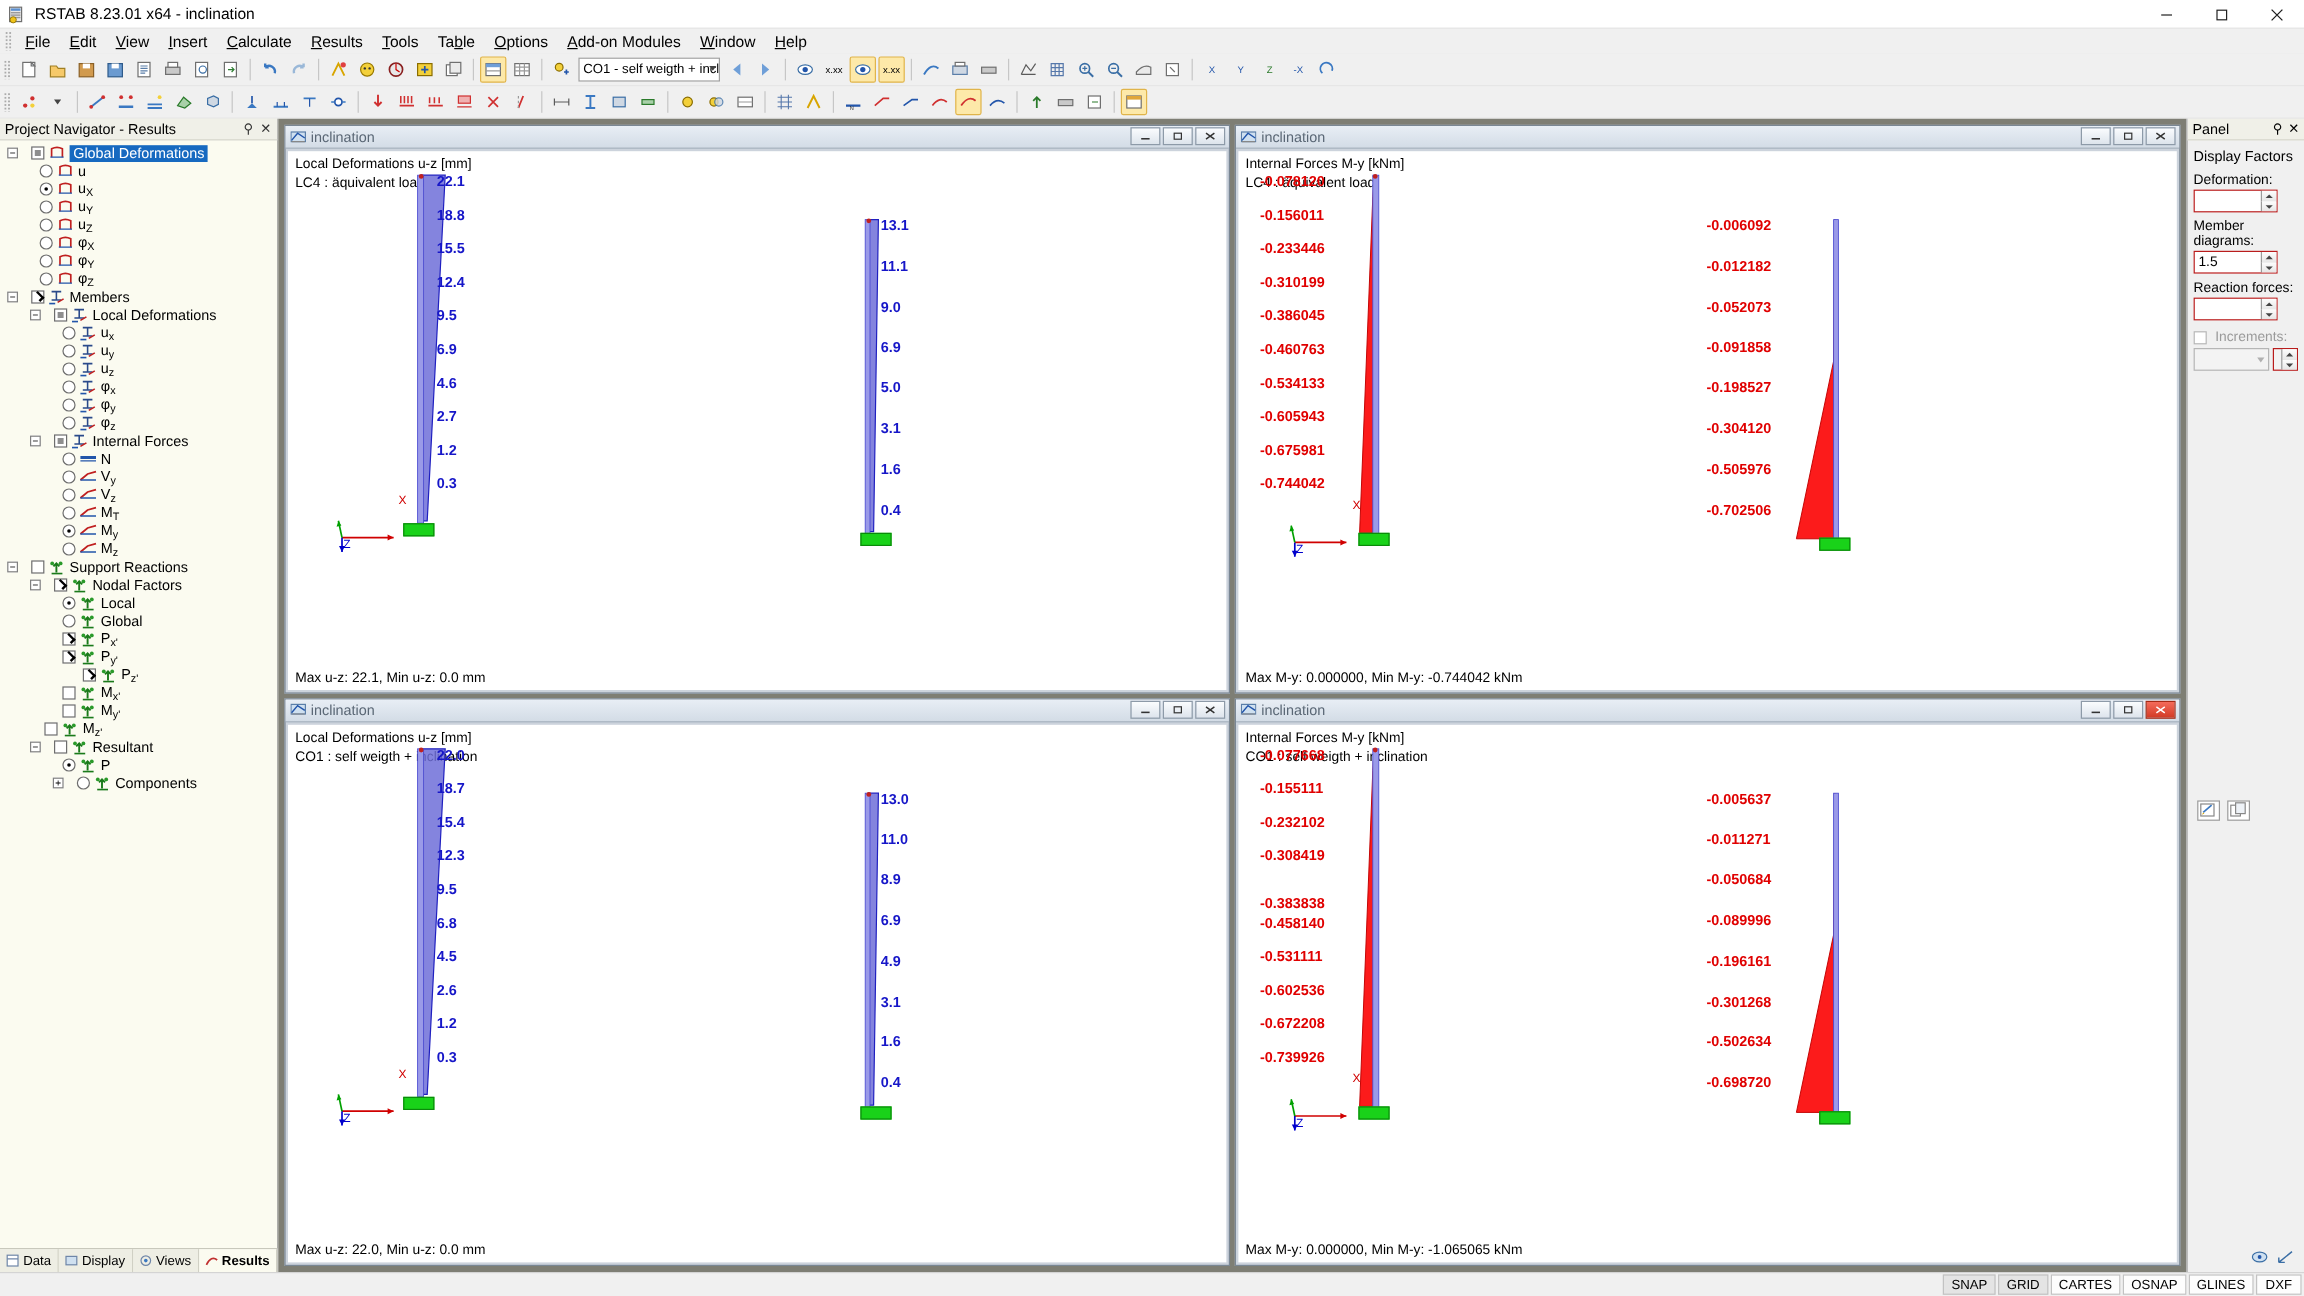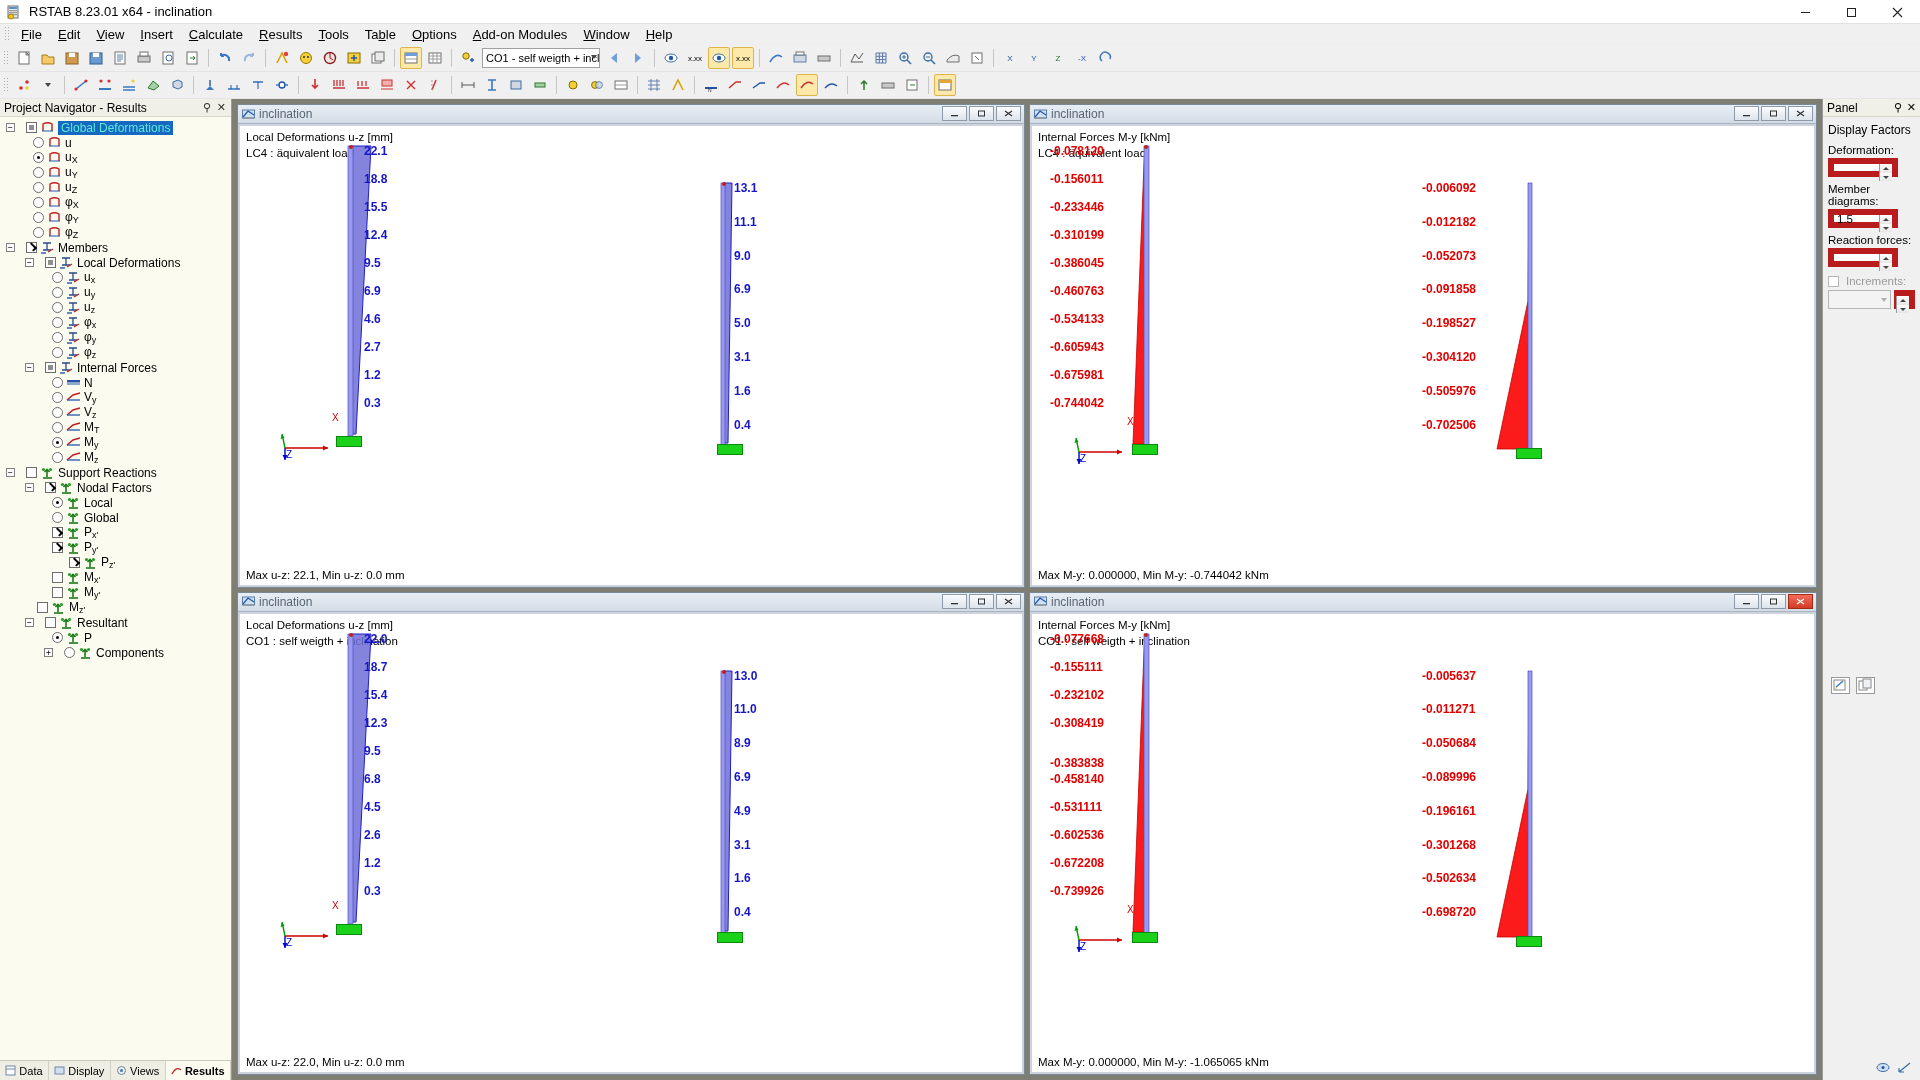--- a/index.html
+++ b/index.html
@@ -93,21 +93,21 @@
   }
   .cbox.gray::after {
     content: ""; position: absolute; left: 2px; top: 2px; width: 5px; height: 5px; background: #8e8e8e;
   }
   .radio { width: 11px; height: 11px; border: 1px solid #6d6d6d; border-radius: 50%;
     background: #fff; margin-right: 3px; flex: 0 0 11px; position: relative; }
   .radio.on::after { content: ""; position: absolute; left: 3px; top: 3px; width: 3px; height: 3px;
     border-radius: 50%; background: #000; }
   .nicon { width: 15px; height: 13px; margin-right: 3px; flex: 0 0 15px; position: relative; }
   .tlabel { font-size: 12px; color: #000; }
-  .tlabel.sel { background: #1669c0; color: #5eead4; padding: 0 3px; }
+  .tlabel.sel { background: #1669c0; color: #ffffff; padding: 0 3px; }
   .sub { font-size: 9px; vertical-align: -2px; }
 
   .nav-tabs { height: 20px; display: flex; background: #f0f0e8; border-top: 1px solid #c8c8bc; align-items: stretch; }
   .nav-tab { flex: 1 1 auto; display: flex; align-items: center; justify-content: center;
     font-size: 11px; gap: 3px; border-right: 1px solid #d0d0c4; background: #eeeee4; }
   .nav-tab.active { background: #fbfbf0; font-weight: bold; }
 
   
   .workspace { flex: 1 1 auto; background: #7e7e74; display: grid;
     grid-template-columns: 1fr 1fr; grid-template-rows: 1fr 1fr; gap: 0; padding: 3px; }
@@ -136,21 +136,21 @@
   
   .panel { width: 98px; flex: 0 0 98px; background: #f0f0f0; display: flex; flex-direction: column;
     border-left: 1px solid #9a9a9a; }
   .panel-header { height: 18px; background: #f0f0e8; display: flex; align-items: center; font-size: 12px;
     padding-left: 4px; position: relative; border-bottom: 1px solid #d7d7cc; }
   .panel-header .pin, .panel-header .x { position: absolute; top: 2px; font-size: 11px; }
   .panel-header .pin { right: 18px; } .panel-header .x { right: 4px; }
   .panel-body { flex: 1 1 auto; padding: 4px 5px; font-size: 11.5px; }
   .panel-title { font-size: 12px; margin: 2px 0 7px 0; }
   .p-lab { font-size: 11.5px; margin: 6px 0 2px 0; }
-  .spin { height: 19px; border: 6px solid #b91c1c; background: #fff; display: flex; align-items: center;
+  .spin { height: 19px; border: 1px solid #b91c1c; background: #fff; display: flex; align-items: center;
     padding-left: 3px; font-size: 11.5px; position: relative; width: 70px; }
   .spin.disabled { background: #f3f3f3; color: #9a9a9a; }
   .spin .spbtns { position: absolute; right: 0; top: 0; width: 13px; height: 17px;
     display: flex; flex-direction: column; }
   .spin .spb { flex: 1 1 50%; border-left: 1px solid #9b9b9b; background: linear-gradient(#fdfdfd,#e6e6e6);
     position: relative; }
   .spin .spb::after { content: ""; position: absolute; left: 3px; top: 3px; width: 0; height: 0;
     border-left: 3px solid transparent; border-right: 3px solid transparent; border-bottom: 3px solid #444; }
   .spin .spb.dn::after { border-bottom: 0; border-top: 3px solid #444; }
   .p-check { display: flex; align-items: center; gap: 4px; font-size: 11.5px; margin-top: 8px; color: #9a9a9a; }
@@ -1427,13 +1427,22 @@
         </span>
         <span>
           <svg width="14" height="13">
               <path d="M1,11 L12,2 M1,11 L1,7 M1,11 L6,11" stroke="#3a6ea5" fill="none" stroke-width="1.2"></path>
             </svg>
         </span>
       </div>
     </div>
   </div>
 
+  <div class="statusbar">
+    <div class="sb-spacer"></div>
+    <div class="sb-cell">SNAP</div>
+    <div class="sb-cell">GRID</div>
+    <div class="sb-cell up">CARTES</div>
+    <div class="sb-cell up">OSNAP</div>
+    <div class="sb-cell up">GLINES</div>
+    <div class="sb-cell up">DXF</div>
+  </div>
 </div>
 
 </body></html>

